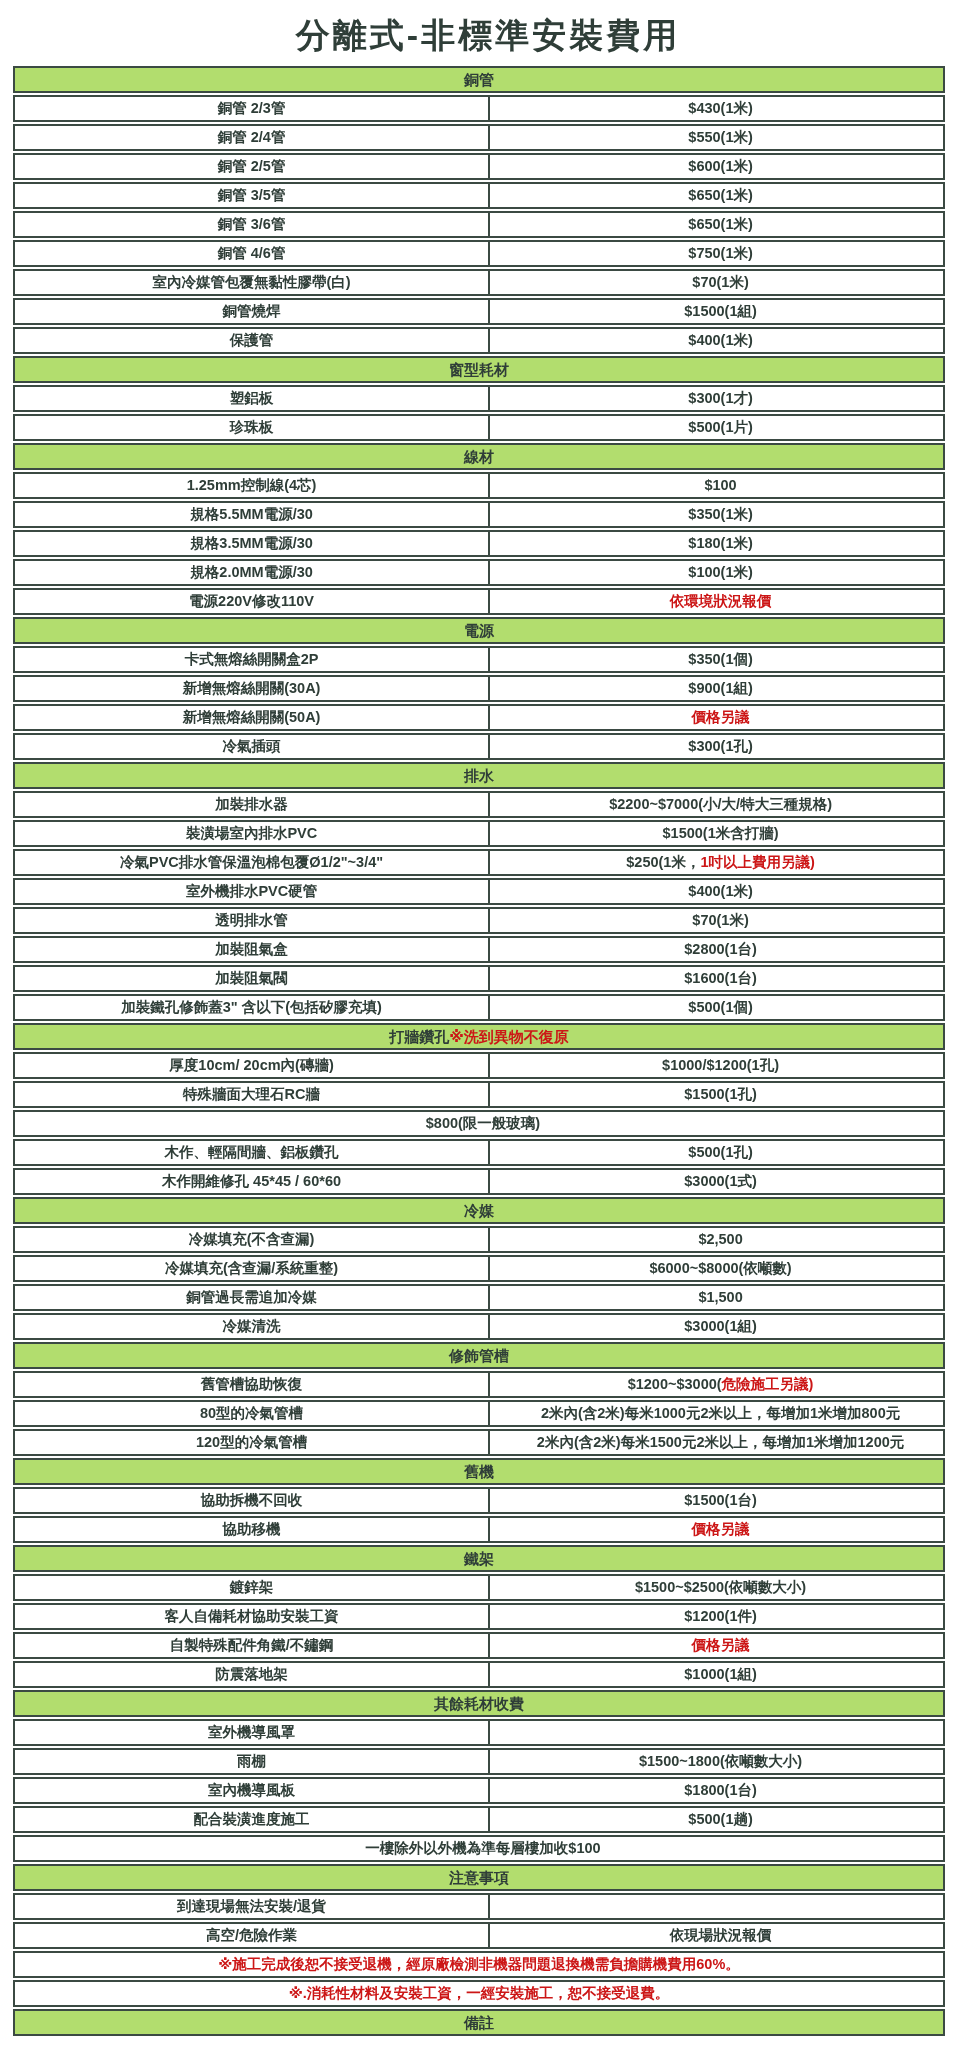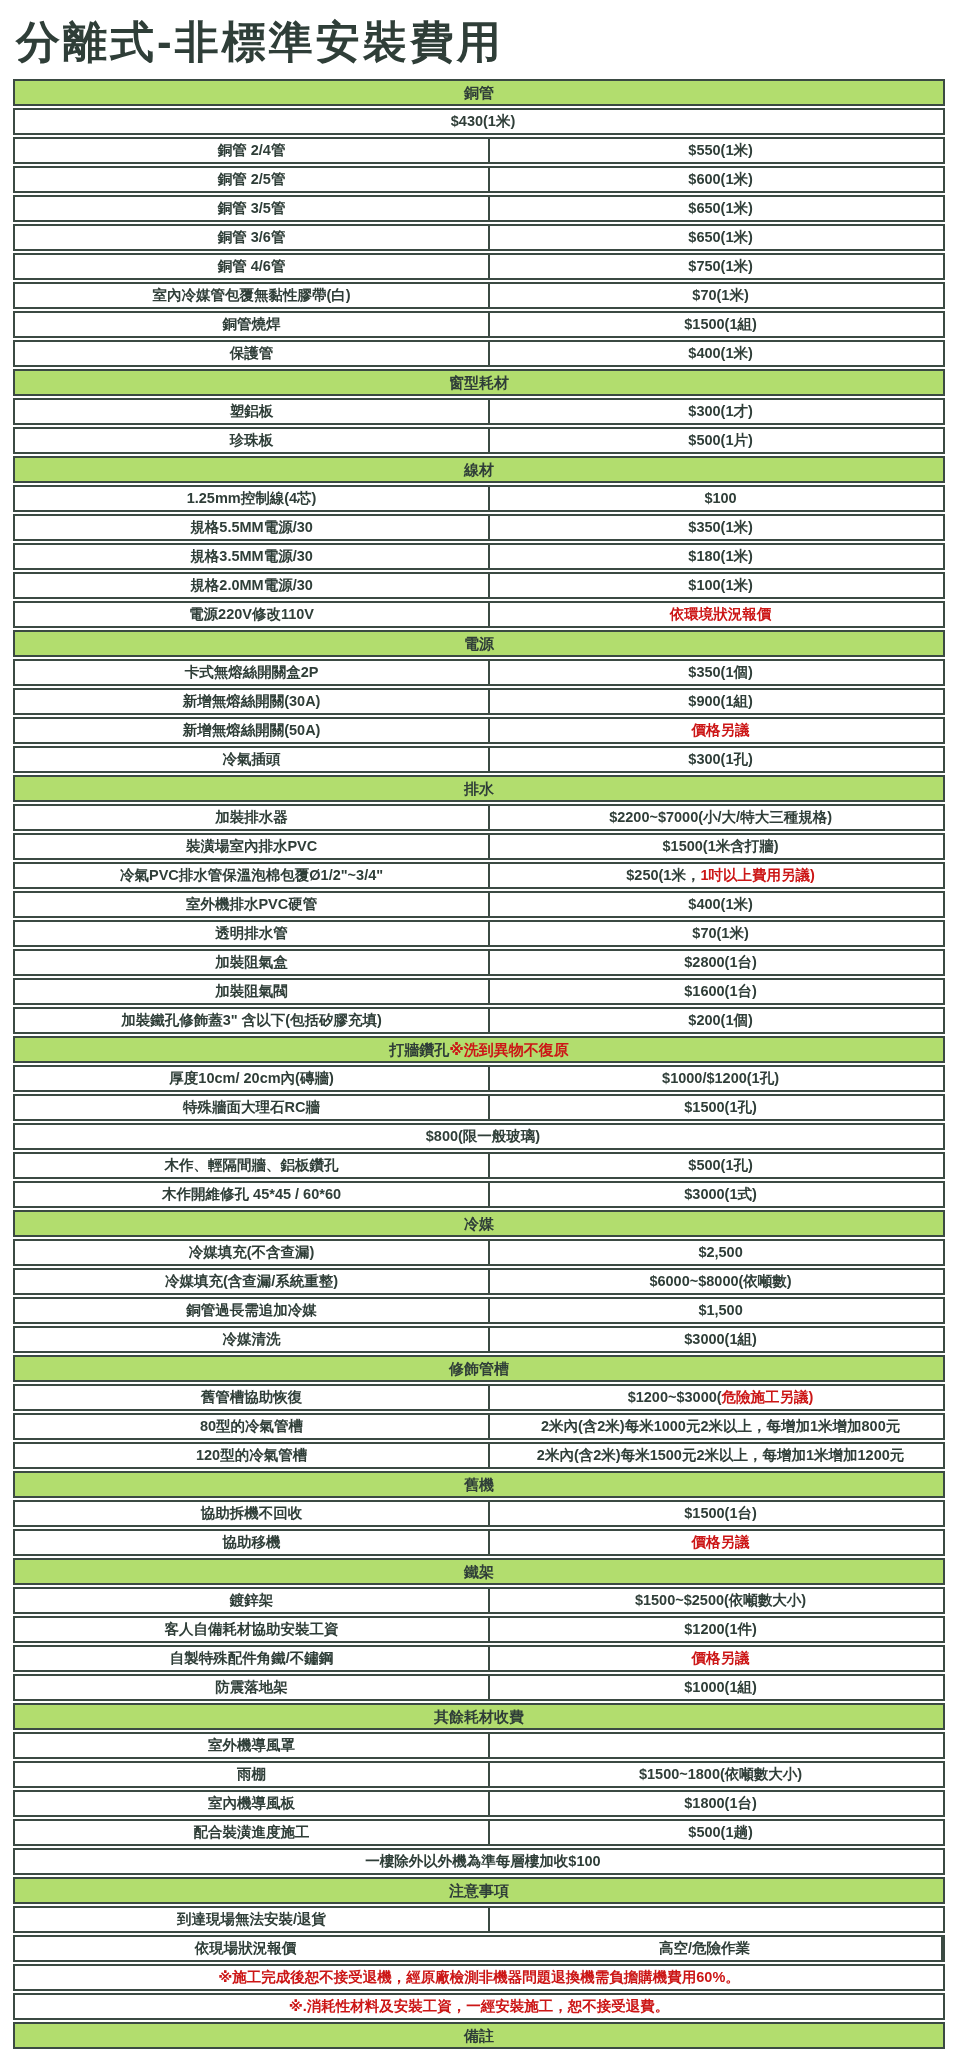--- a/index.html
+++ b/index.html
@@ -9,22 +9,22 @@
     --red:#cc1616;
   }
   html,body{margin:0;padding:0;background:#ffffff;}
   body{
     width:960px;
     font-family:"Liberation Sans","DejaVu Sans",sans-serif;
     font-weight:bold;
     color:var(--text);
   }
   .title{
-    text-align:left;
-    font-size:44px;
+    text-align:center;
+    font-size:34px;
     letter-spacing:3px;
     padding:13px 0 9px 16px;
     line-height:1.3;
   }
   .table{
     margin:0 15px 10px 13px;
   }
   .trow{
     box-sizing:border-box;
     display:flex;
@@ -67,20 +67,21 @@
 
 <div class="title">分離式-非標準安裝費用</div>
 
 <div class="table">
     <div class="trow header">
       <div class="cell">
         <span>銅管</span>
       </div>
     </div>
     <div class="trow">
+      <div class="cell label">銅管 2/3管</div>
       <div class="cell price">
         <span>$430(1米)</span>
       </div>
     </div>
     <div class="trow">
       <div class="cell label">銅管 2/4管</div>
       <div class="cell price">
         <span>$550(1米)</span>
       </div>
     </div>
@@ -252,21 +253,21 @@
     </div>
     <div class="trow">
       <div class="cell label">加裝阻氣閥</div>
       <div class="cell price">
         <span>$1600(1台)</span>
       </div>
     </div>
     <div class="trow">
       <div class="cell label">加裝鐵孔修飾蓋3" 含以下(包括矽膠充填)</div>
       <div class="cell price">
-        <span>$200(1個)</span>
+        <span>$500(1個)</span>
       </div>
     </div>
     <div class="trow header">
       <div class="cell">
         <span>打牆鑽孔 </span>
         <span class="red">※洗到異物不復原</span>
       </div>
     </div>
     <div class="trow">
       <div class="cell label">厚度10cm/ 20cm內(磚牆)</div>
@@ -429,24 +430,24 @@
     </div>
     <div class="trow header">
       <div class="cell">
         <span>注意事項</span>
       </div>
     </div>
     <div class="trow">
       <div class="cell label">到達現場無法安裝/退貨</div>
     </div>
     <div class="trow">
+      <div class="cell label">高空/危險作業</div>
       <div class="cell price">
         <span>依現場狀況報價</span>
       </div>
-      <div class="cell label">高空/危險作業</div>
     </div>
     <div class="trow">
       <div class="cell note">
         <span class="red">※施工完成後恕不接受退機，經原廠檢測非機器問題退換機需負擔購機費用60%。</span>
       </div>
     </div>
     <div class="trow">
       <div class="cell note">
         <span class="red">※.消耗性材料及安裝工資，一經安裝施工，恕不接受退費。</span>
       </div>

